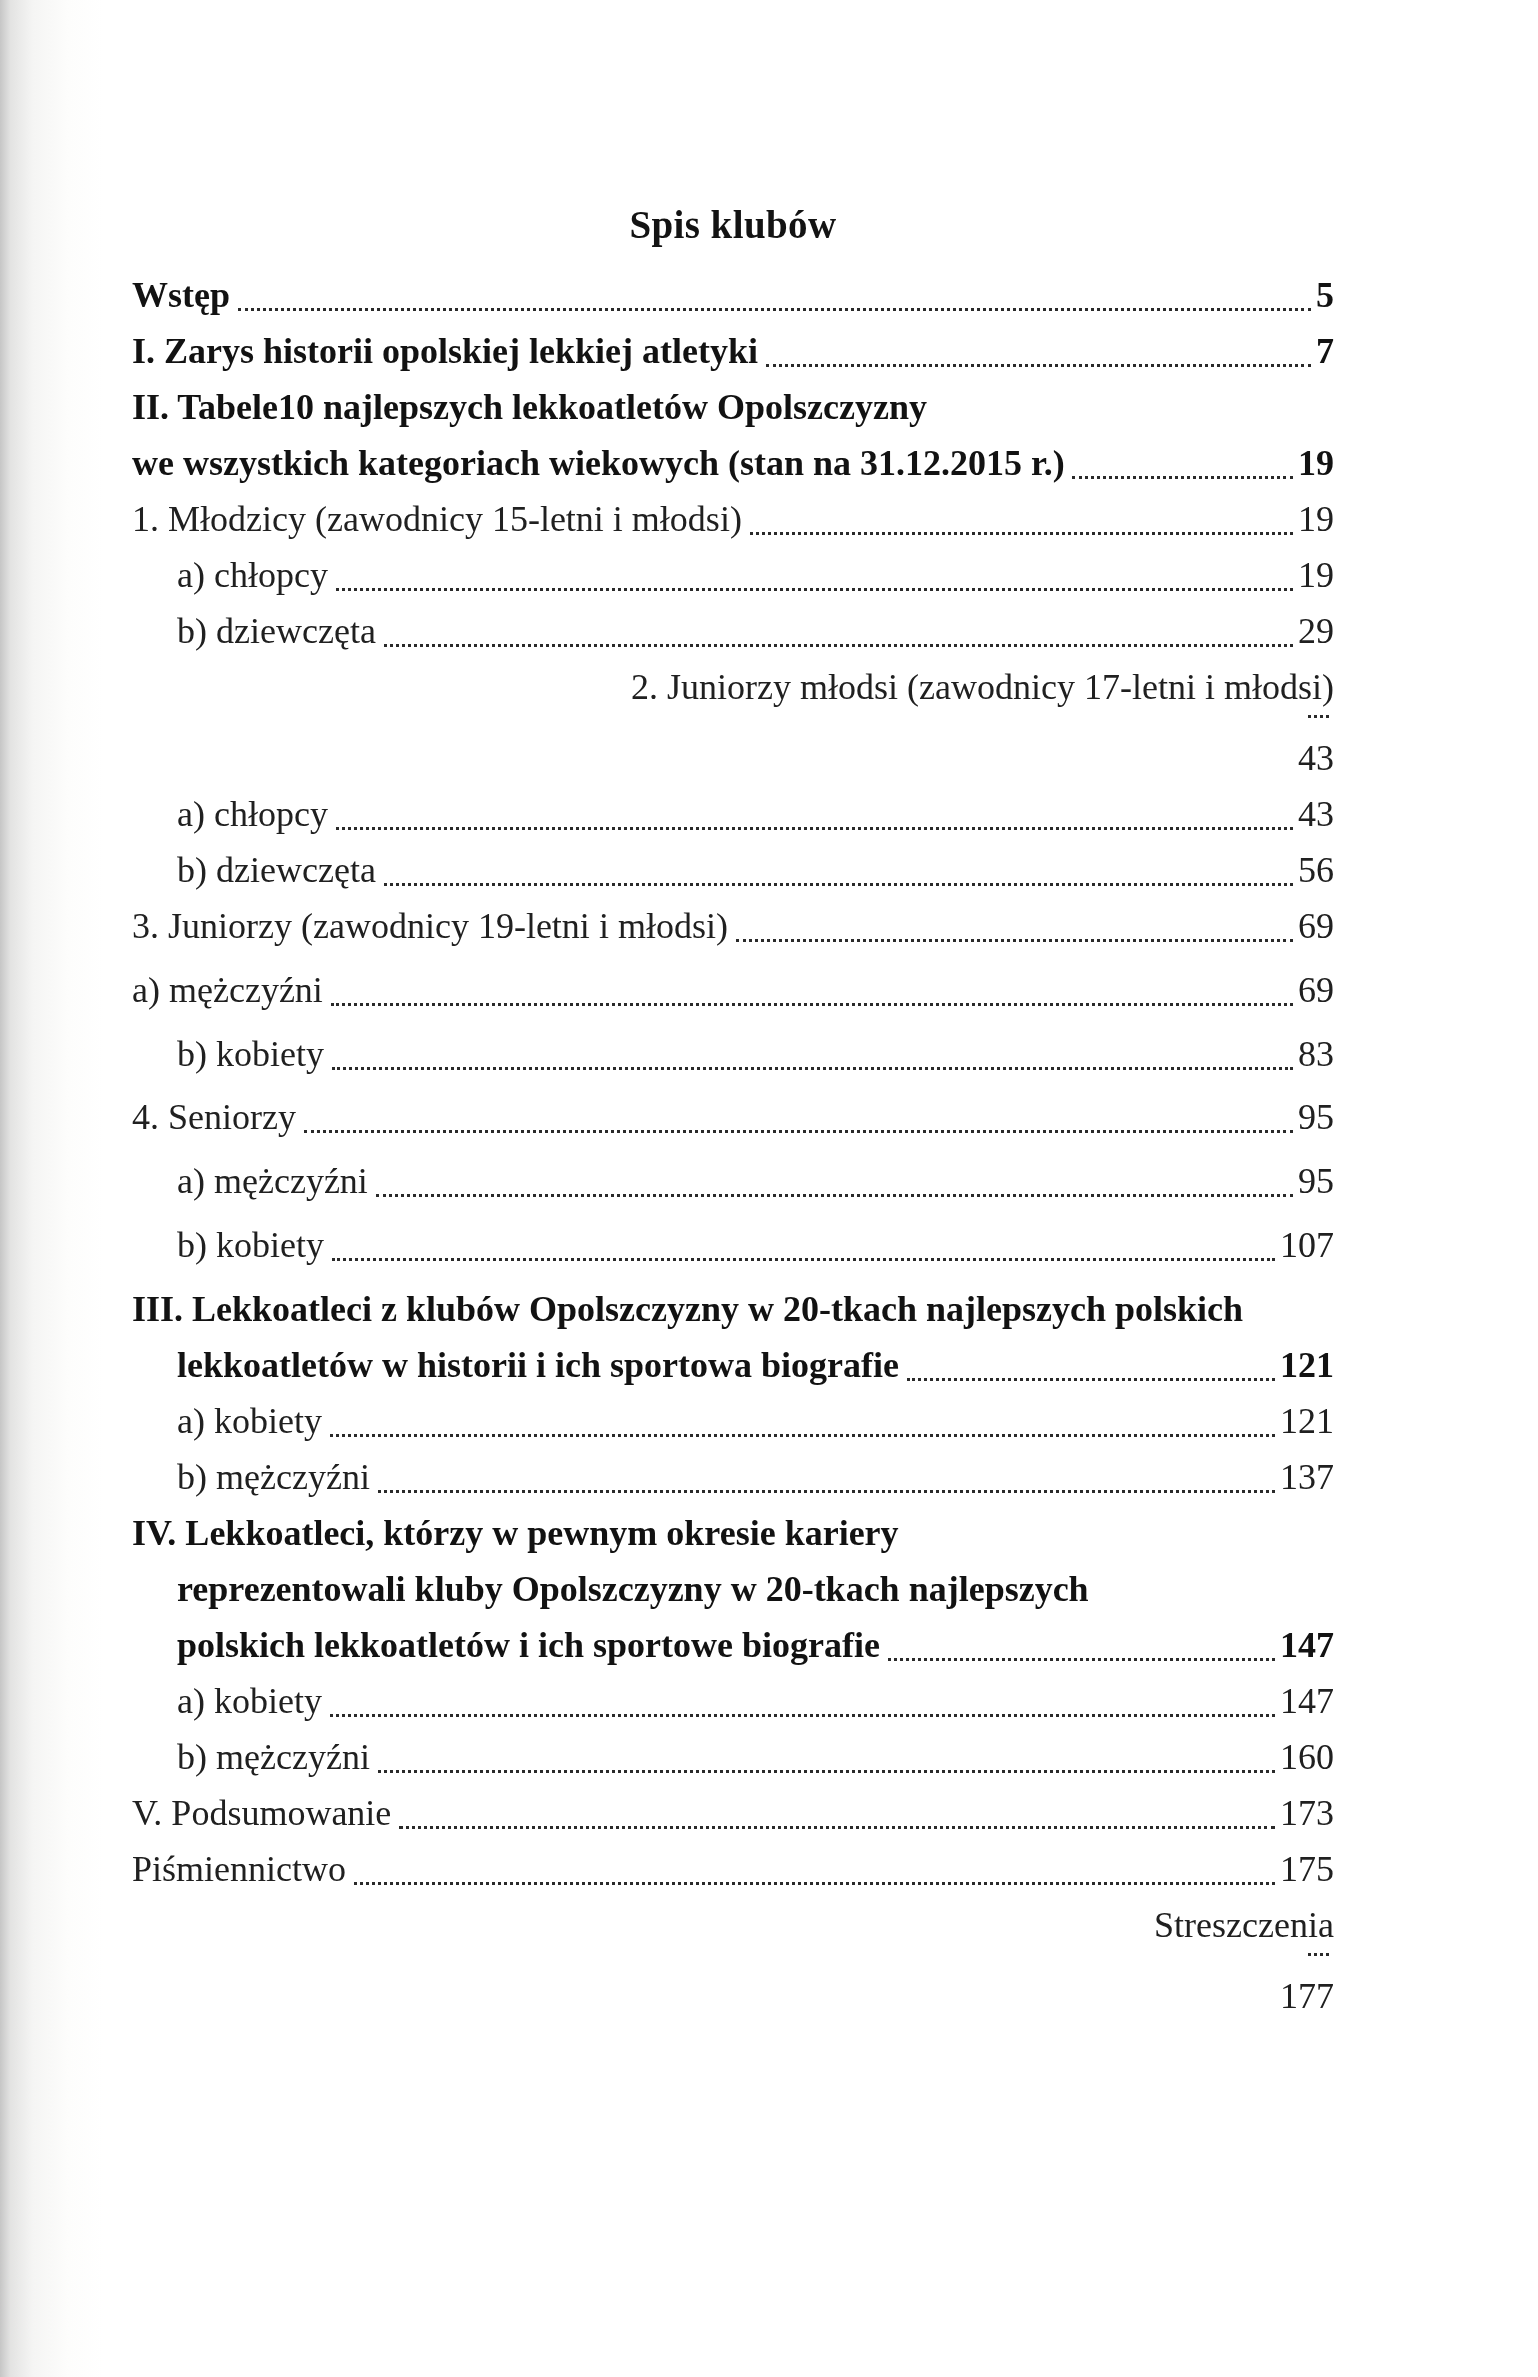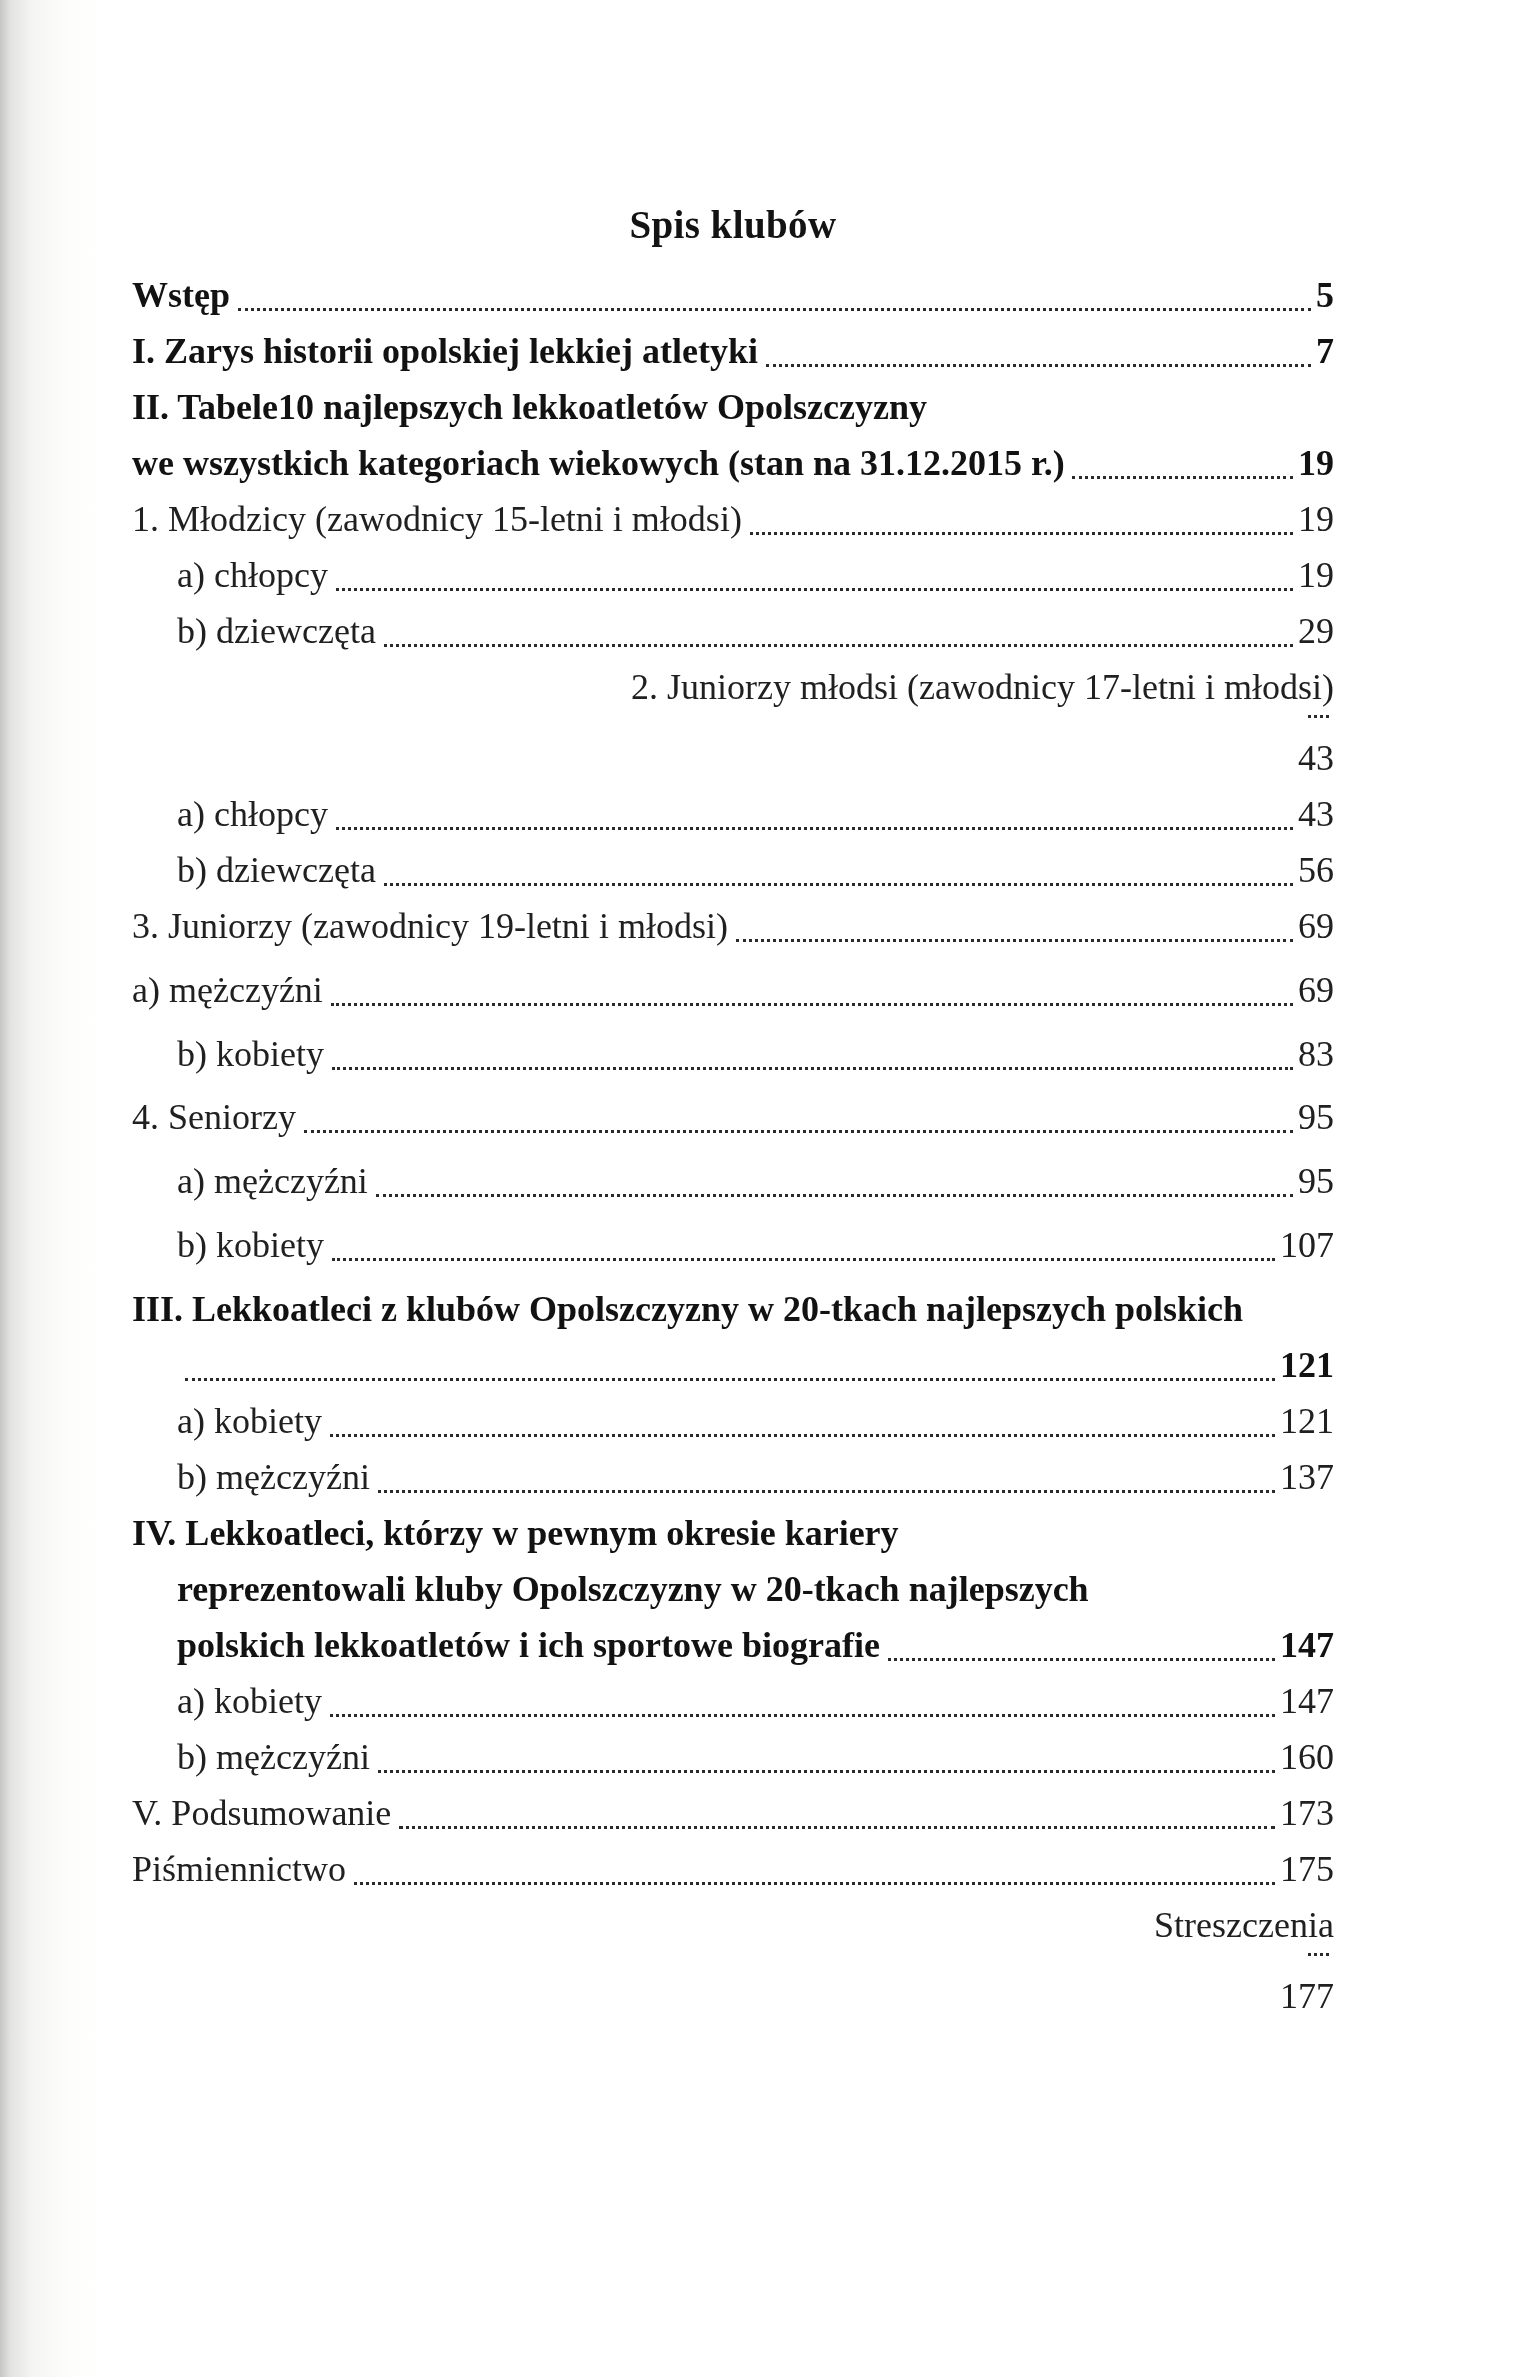--- a/index.html
+++ b/index.html
@@ -145,20 +145,21 @@
         </div>
         <div class="row" style="padding-left: 45px;">
           <span class="entry-text">b) kobiety</span>
           <span class="leader"></span>
           <span class="pagenum">107</span>
         </div>
         <div class="row bold" style="padding-left: 0px;">
           <span class="entry-text">III. Lekkoatleci z klubów Opolszczyzny w 20-tkach najlepszych polskich</span>
         </div>
         <div class="row bold" style="padding-left: 45px;">
+          <span class="entry-text">lekkoatletów w historii i ich sportowa biografie</span>
           <span class="leader"></span>
           <span class="pagenum">121</span>
         </div>
         <div class="row" style="padding-left: 45px;">
           <span class="entry-text">a) kobiety</span>
           <span class="leader"></span>
           <span class="pagenum">121</span>
         </div>
         <div class="row" style="padding-left: 45px;">
           <span class="entry-text">b) mężczyźni</span>

